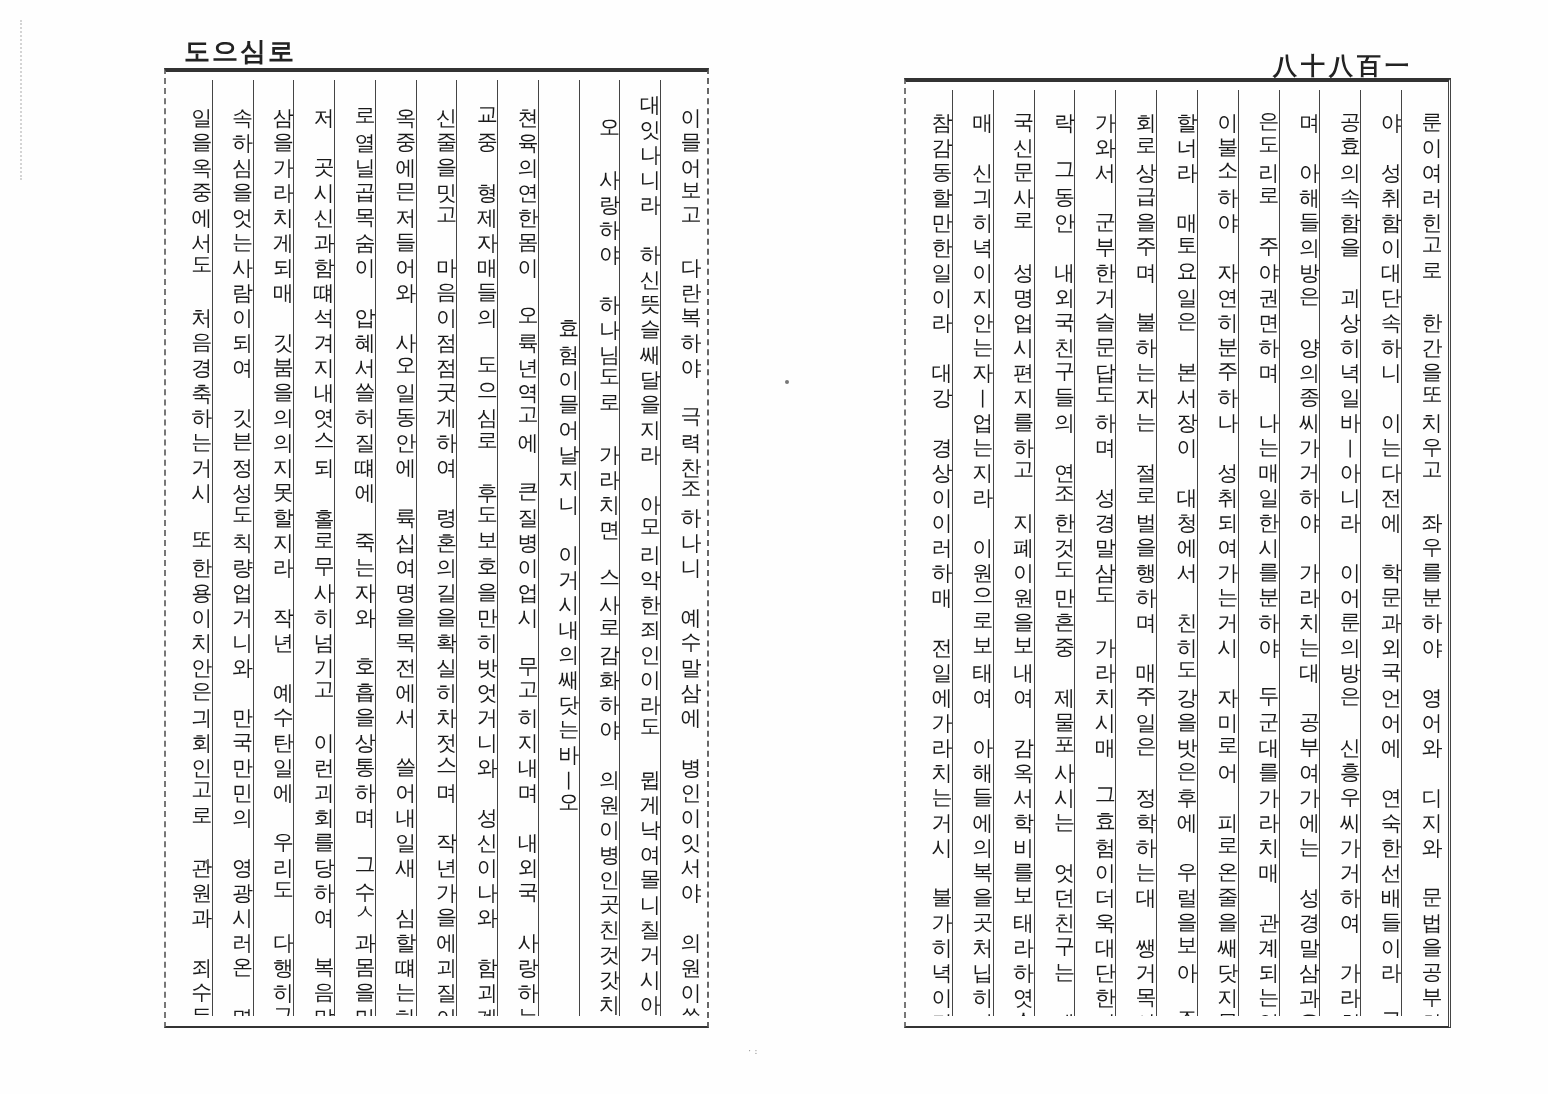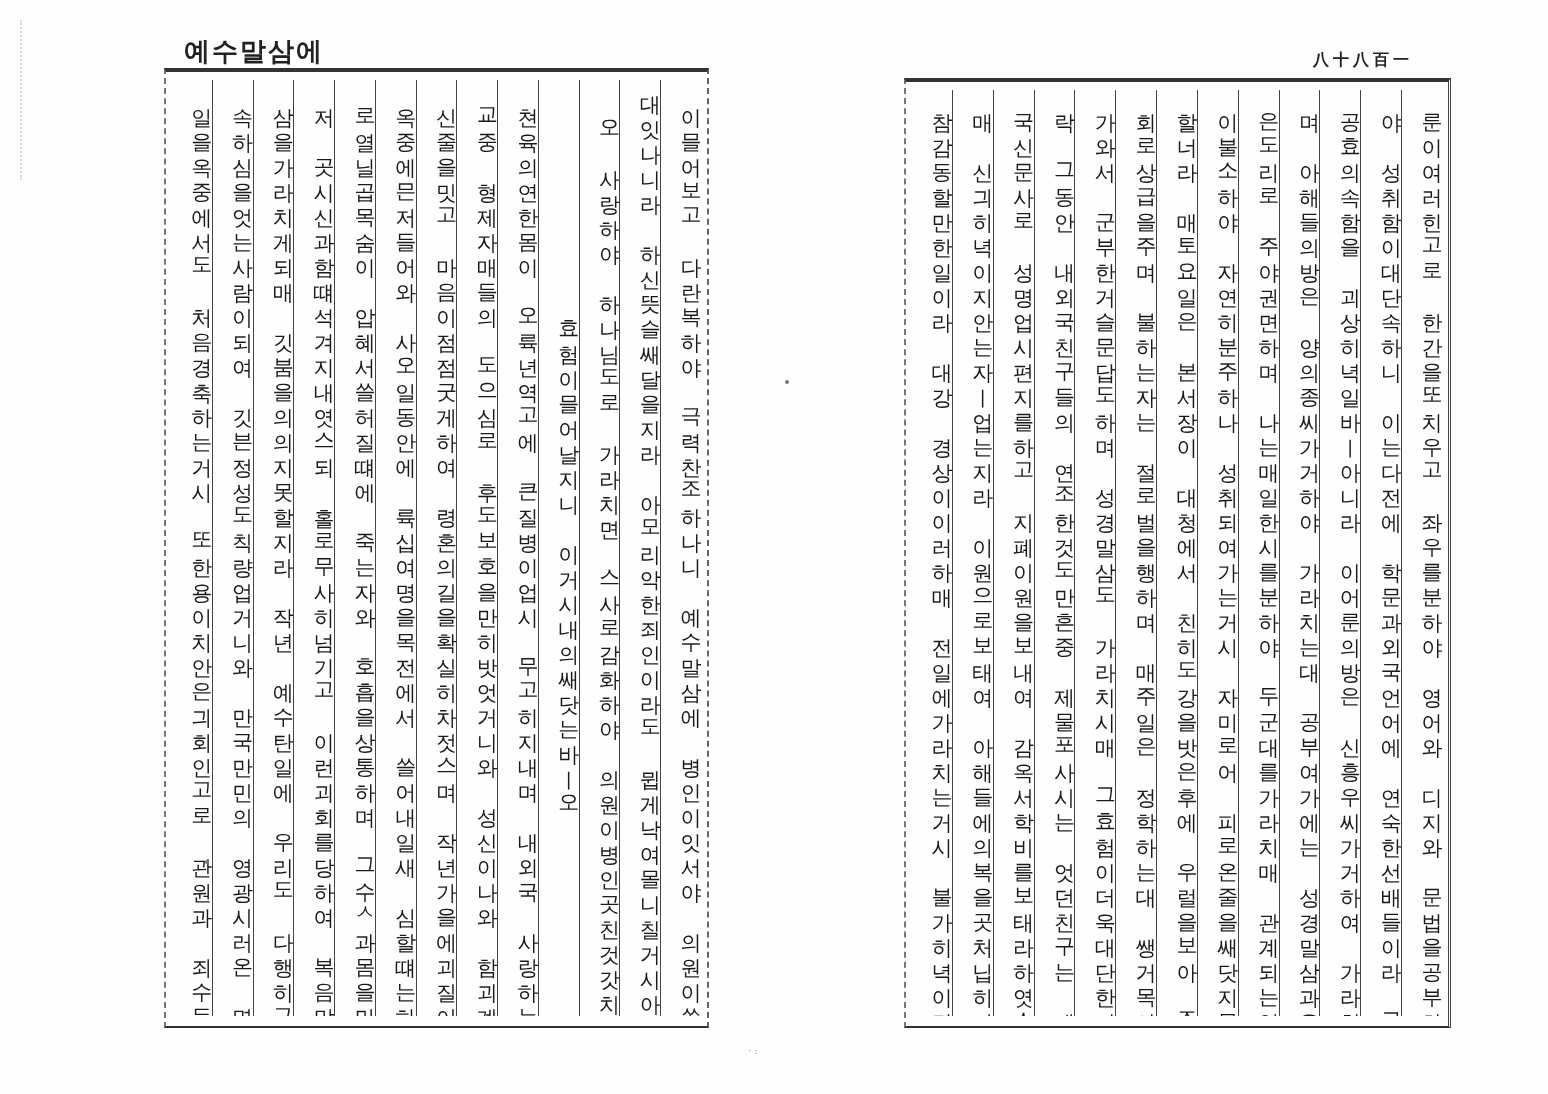--- a/index.html
+++ b/index.html
@@ -3,39 +3,39 @@
 <meta charset="utf-8">
 <style>
   html,body{margin:0;padding:0;background:#fff;}
   body{width:1548px;height:1094px;position:relative;overflow:hidden;font-family:"DejaVu Serif","Liberation Serif",serif;color:#1a1a1a;}
   .spread{position:absolute;inset:0;background:#fefefe;}
   .page{position:absolute;}
   .page-left{left:158px;top:30px;width:555px;height:1000px;}
   .page-right{left:898px;top:50px;width:555px;height:985px;}
   .folio{position:absolute;font-size:26px;letter-spacing:2px;font-weight:bold;color:#222;}
   .page-left .folio{left:26px;top:4px;}
-  .page-right .folio{right:40px;top:0px;font-size:16px;letter-spacing:4px;}
+  .page-right .folio{right:40px;top:0px;font-size:24px;letter-spacing:4px;}
   .frame{position:absolute;border:2px solid #333;border-top-width:4px;box-sizing:border-box;}
   .page-left .frame{left:6px;top:38px;width:545px;height:960px;border-right:2px dashed #666;border-left:2px dashed #777;}
   .page-right .frame{left:6px;top:28px;width:547px;height:950px;border-right:3px double #444;border-left:2px dashed #777;}
   .cols{position:absolute;inset:8px 6px 10px 6px;display:flex;flex-direction:row-reverse;}
   .col{flex:1;border-left:1.5px solid #444;writing-mode:vertical-rl;text-orientation:upright;font-size:21px;line-height:1;padding-top:14px;box-sizing:border-box;letter-spacing:4px;font-family:"DejaVu Sans","Liberation Sans",sans-serif;font-weight:500;white-space:nowrap;overflow:hidden;display:flex;justify-content:center;}
   .col:last-child{border-left:none;}
   .smudge{position:absolute;left:20px;top:20px;width:30px;height:160px;opacity:.35;border-left:2px dotted #888;}
   .dot{position:absolute;width:4px;height:4px;background:#777;border-radius:50%;}
   .gutter-mark{position:absolute;left:748px;top:1045px;font-size:10px;color:#999;}
 </style>
 </head>
 <body>
 
 <div class="spread">
   <div class="smudge"></div>
 
   <div class="page page-left">
-    <div class="folio">예수말삼에</div>
+    <div class="folio">도으심로</div>
     <div class="frame">
       <div class="cols">
         <div class="col">이믈어보고　다란복하야　극력찬조하나니　예수말삼에　병인이잇서야　의원이쓸</div>
         <div class="col">대잇나니라　하신뜻슬쌔달을지라　아모리악한죄인이라도　뮙게낙여몰니칠거시아니</div>
         <div class="col">오　사랑하야　하나님도로　가라치면　스사로감화하야　의원이병인곳친것갓치</div>
         <div class="col">효험이믈어날지니　이거시내의쌔닷는바ㅣ오</div>
         <div class="col">쳔육의연한몸이　오륙년역고에　큰질병이업시　무고히지내며　내외국　사랑하는</div>
         <div class="col">교중　형제자매들의　도으심로　후도보호을만히밧엇거니와　성신이나와　함괴계</div>
         <div class="col">신줄을밋고　마음이점점굿게하여　령혼의길을확실히차젓스며　작년가을에괴질이</div>
         <div class="col">옥중에믄저들어와　사오일동안에　륙십여명을목전에서　쓸어내일새　심할떄는하</div>

